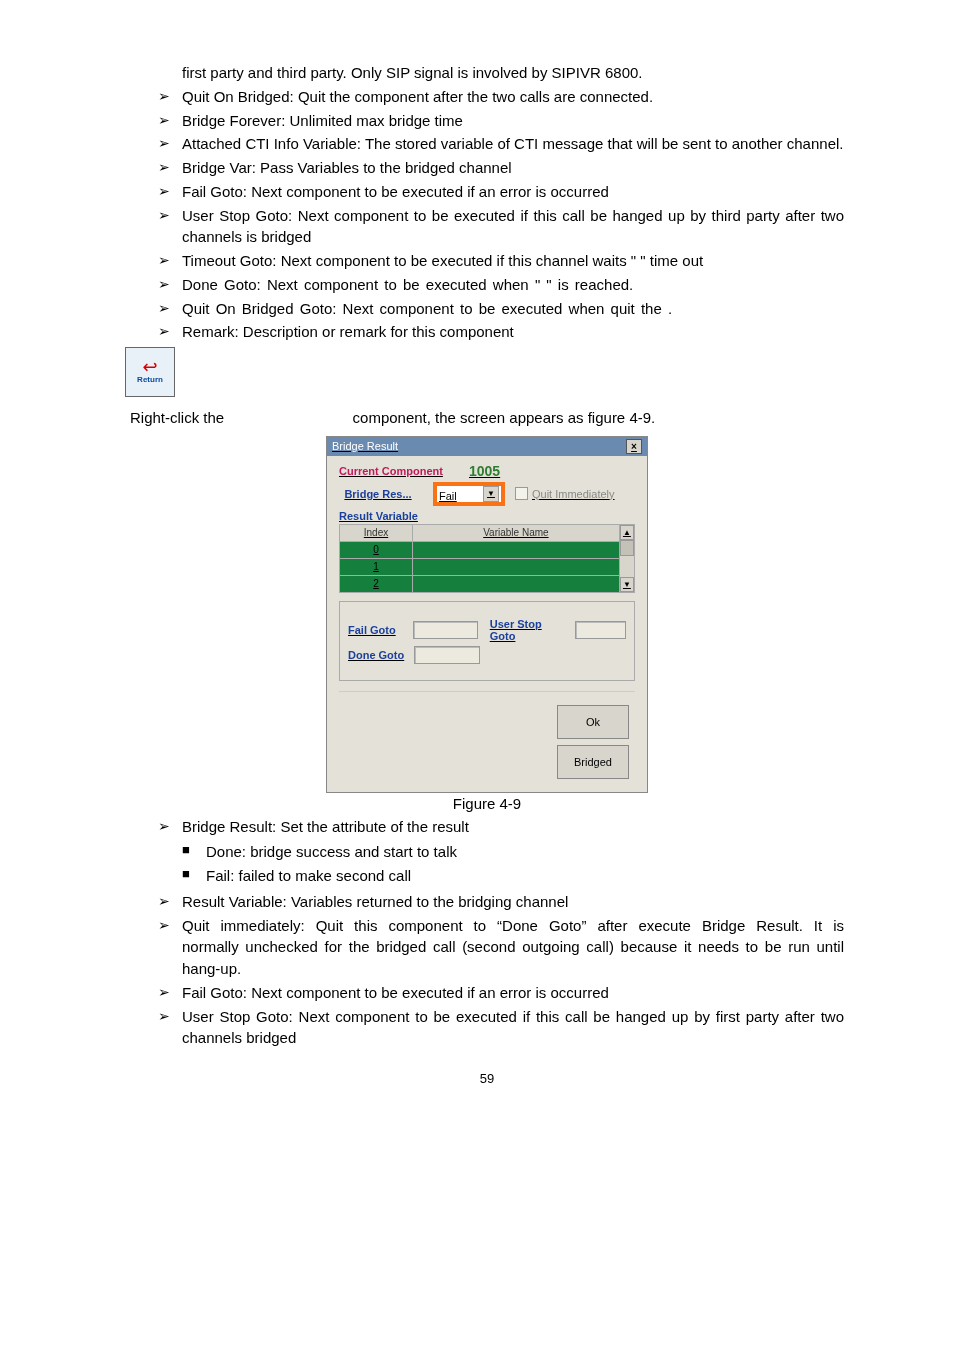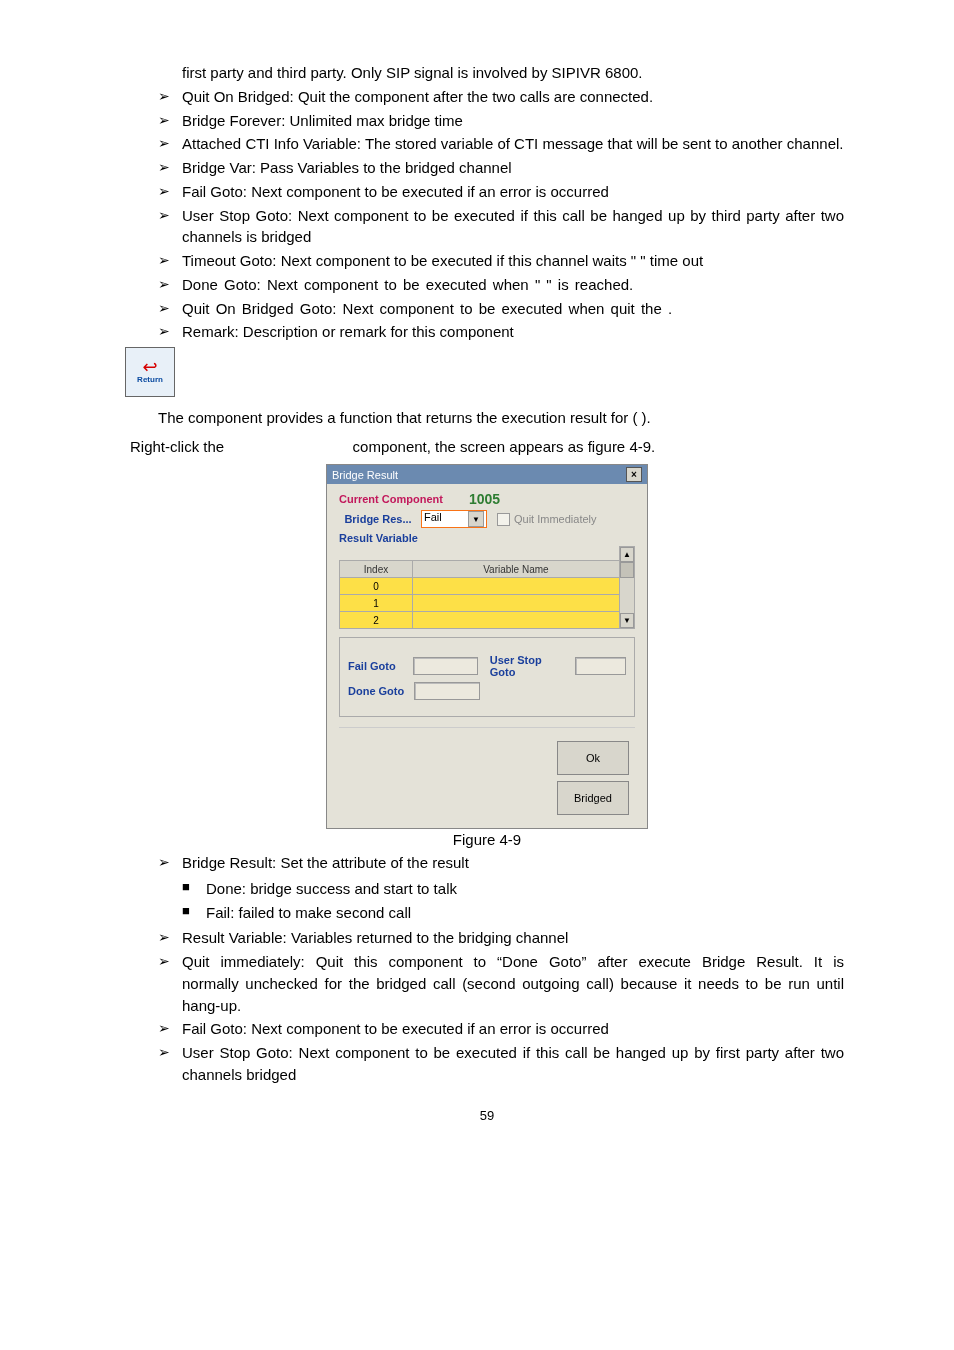--- a/index.html
+++ b/index.html
@@ -60,53 +60,54 @@
     justify-content:center;
     margin:4px 0 2px 0;
   }
   .dialog {
     width: 320px;
     border:1px solid #888;
     background:#e4e2d8;
     font-family: Tahoma, Arial, sans-serif;
     font-size:11px;
     color:#000;
+    text-decoration:underline;
   }
   .dlg-title {
     background:#6b8ab0;
     color:#fff;
     padding:2px 5px;
     font-size:11px;
     display:flex;
     justify-content:space-between;
     align-items:center;
   }
   .dlg-x {
     width:14px;height:13px;border:1px solid #555;background:#d8d6cc;
     color:#000;font-weight:bold;font-size:10px;display:flex;align-items:center;justify-content:center;
   }
   .dlg-inner { padding:4px 12px 4px 12px; }
   .dlg-row { display:flex; align-items:center; margin:3px 0; }
   .dlg-lbl-pink { color:#c2185b; font-weight:bold; font-size:11px; }
   .dlg-green { color:#2e7d32; font-weight:bold; font-size:14px; }
   .dlg-lbl-blue { color:#1a3f9c; font-weight:bold; font-size:11px; }
   .dlg-dd {
-    width:60px; height:16px; border:1px solid #f97316; background:#fff;
-    font-size:11px; padding:0 2px; display:flex; align-items:flex-start; justify-content:space-between;
-    margin-left:4px;
+    width:60px; height:16px; border:4px solid #f97316; background:#fff;
+    font-size:11px; padding:0 2px; display:flex; align-items:flex-end; justify-content:space-between;
+    margin-left:16px;
   }
   .dd-btn { width:14px;height:14px;border:1px solid #999;background:#d8d6cc;font-size:8px;display:flex;align-items:center;justify-content:center; }
   .chk { width:11px;height:11px;border:1px solid #999;background:#f3f2eb;margin:0 4px 0 10px; }
   .grey { color:#888; }
   .tbl {
     border:1px solid #8a8678;
     width:100%;
     border-collapse:collapse;
-    background:#fde047;
-    margin-top:16px;
+    background:#15803d;
+    margin-top:2px;
   }
   .tbl th, .tbl td { border:1px solid #aaa; font-size:10px; font-weight:normal; height:14px; }
   .tbl th { background:#d8d6cc; color:#333; }
   .tbl-wrap { position:relative; display:flex; }
   .scroll-col { width:15px;border:1px solid #aaa;background:#d8d6cc;display:flex;flex-direction:column;justify-content:space-between;margin-left:-1px;margin-top:2px;}
   .scroll-btn { height:13px;border:1px solid #999;display:flex;align-items:center;justify-content:center;font-size:8px;background:#d8d6cc;}
   .scroll-thumb { flex:0 0 14px;border:1px solid #999;background:#c4c2b8;}
   .goto-pane {
     border:1px solid #aaa;
     padding:12px 8px 12px 8px;
@@ -176,21 +177,20 @@
         <div class="arrow">➢</div>
         <div class="txt">Remark: Description or remark for this component</div>
       </div>
   </div>
 
   <div class="icon-block">
     <div class="icon-main">↩</div>
     <div class="icon-label">Return</div>
   </div>
 
-  <div class="para indent-first">The                              component provides a function that returns the execution result for                                  (                                                         ).</div>
 
   <div class="para">
     <span>Right-click the </span>
     <span style="display:inline-block;width:120px;"></span>
     <span> component, the screen appears as figure 4-9.</span>
   </div>
 
   <div class="dialog-wrap">
     <div class="dialog">
       <div class="dlg-title">

